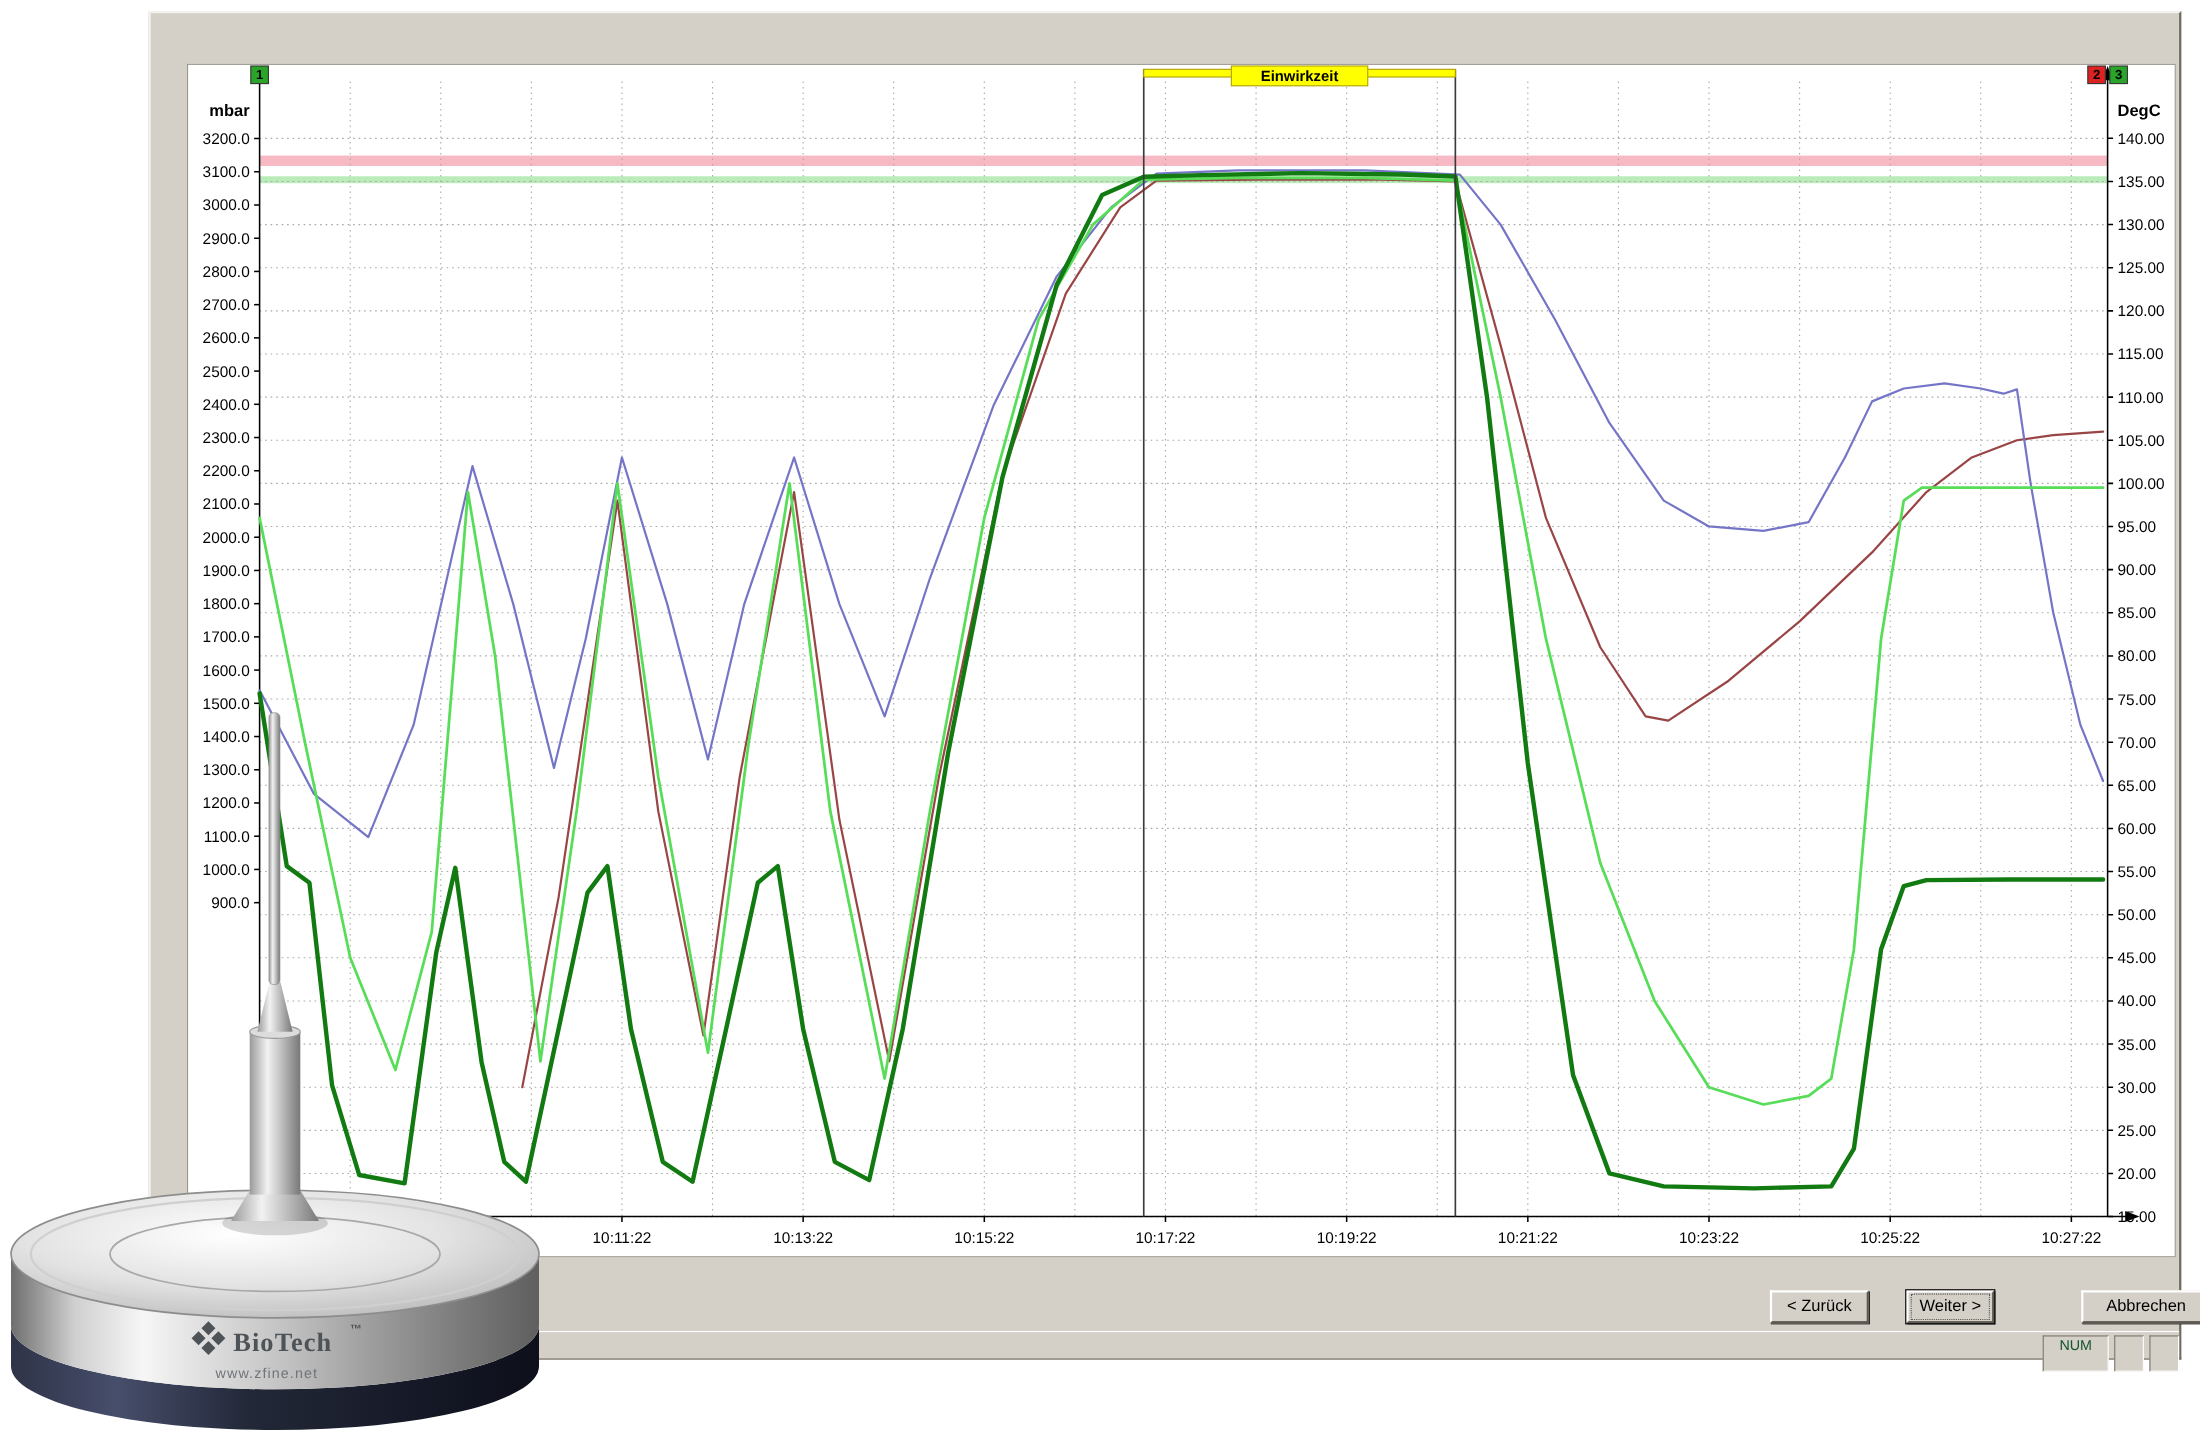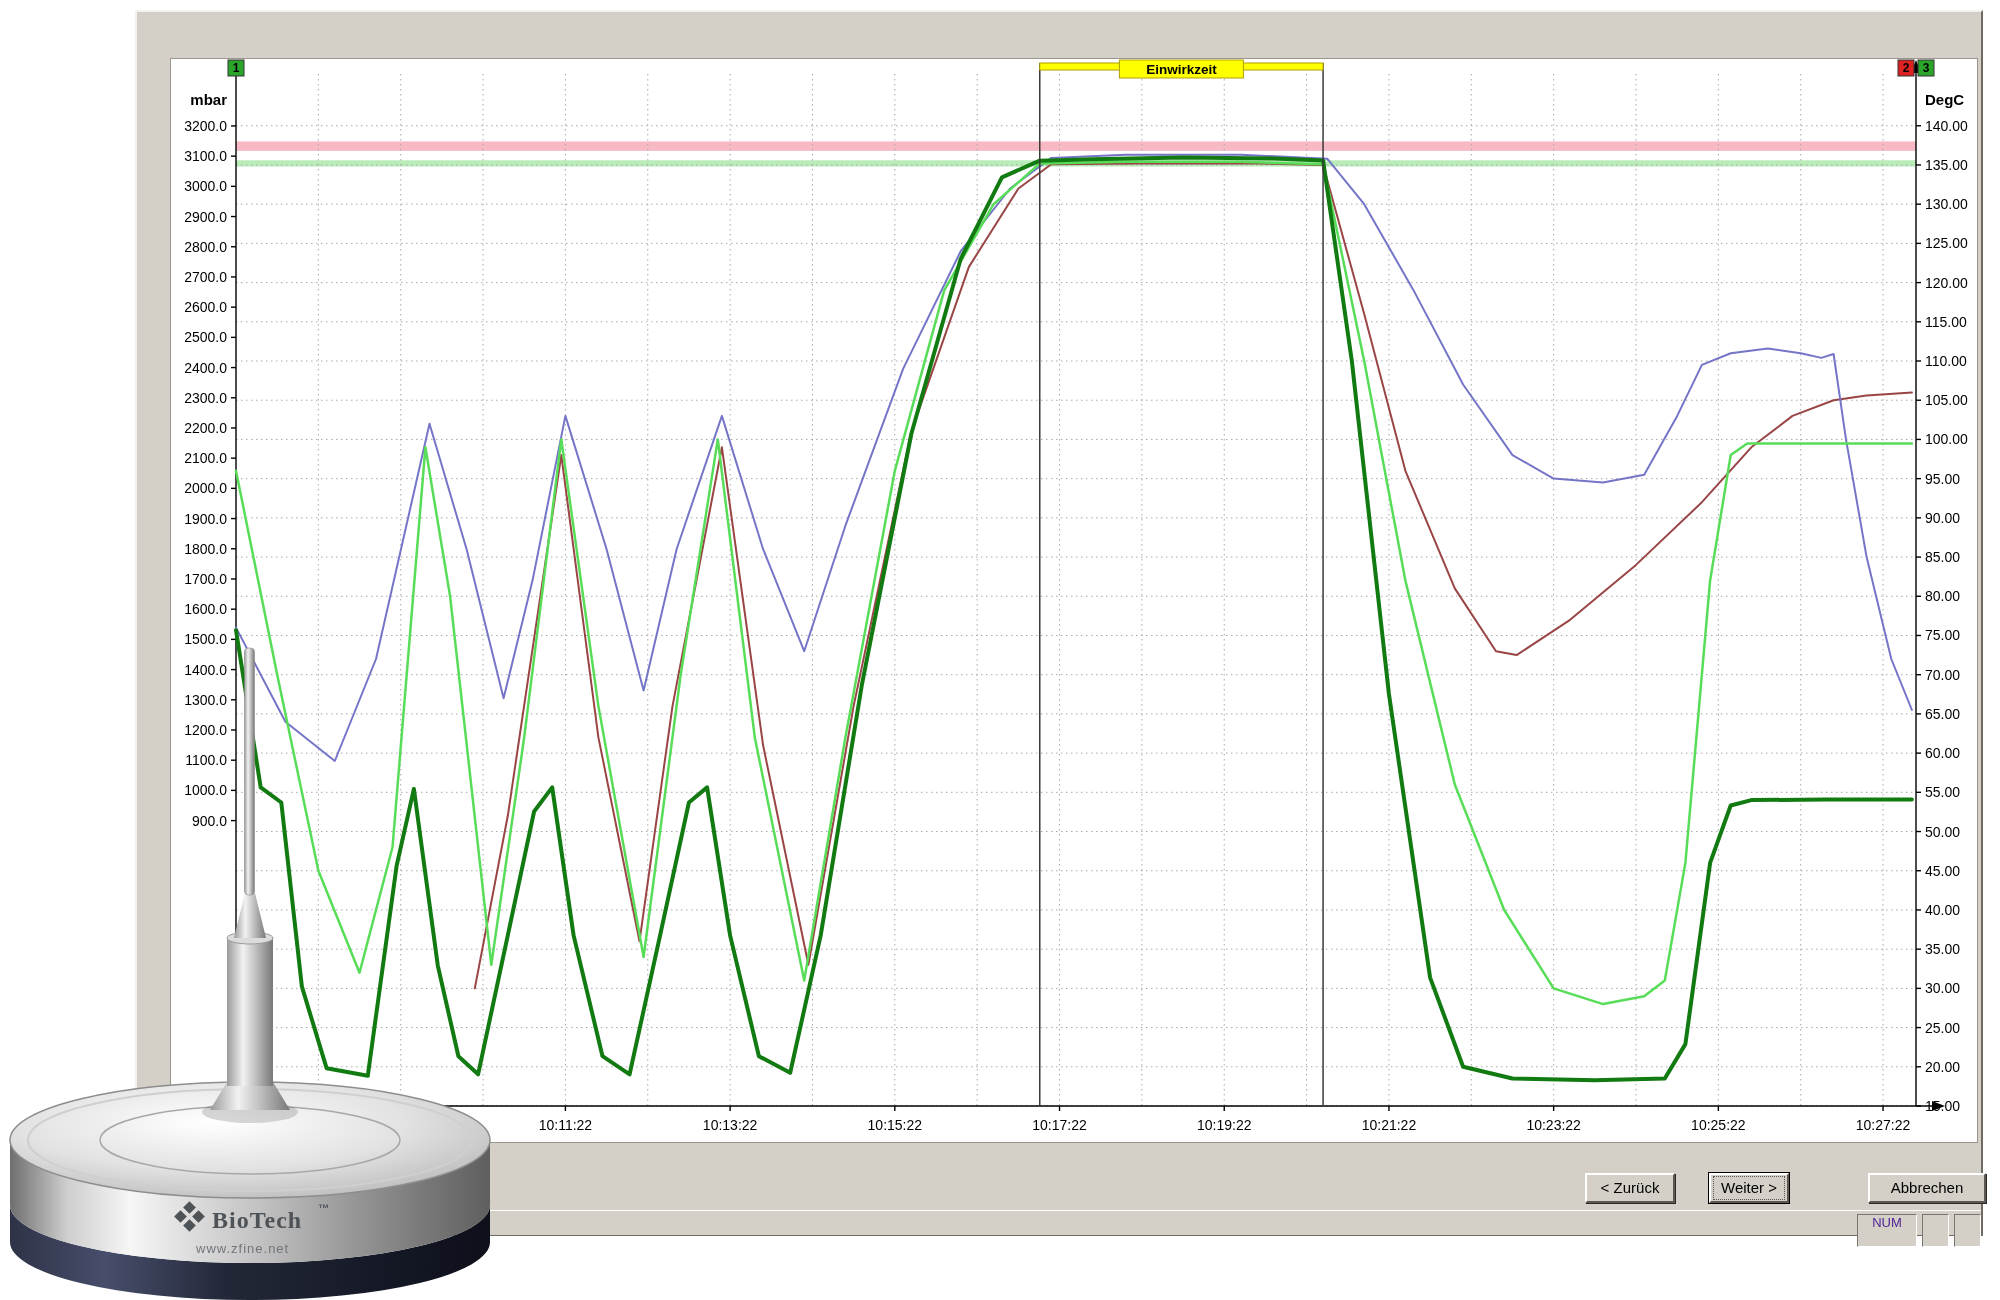--- a/index.html
+++ b/index.html
@@ -22,32 +22,32 @@
   .axis{stroke:#000;stroke-width:1.4;}
   .tick{font:14px "Liberation Sans",sans-serif;fill:#000;}
   .axis-title{font:bold 15px "Liberation Sans",sans-serif;fill:#000;}
   .ind{font:bold 12px "Liberation Sans",sans-serif;fill:#000;}
   .cursor-label{font:bold 13.5px "Liberation Sans",sans-serif;fill:#000;}
   .btn{
     position:absolute;height:30px;background:#d4d0c8;box-sizing:border-box;
     border-top:2px solid #ffffff;border-left:2px solid #ffffff;
     border-right:2px solid #5c5852;border-bottom:2px solid #5c5852;
     box-shadow:1px 1px 0 #2b2925;
-    font-size:15px;color:#000;text-align:center;line-height:26px;cursor:default;
+    font-size:15px;color:#000;text-align:center;line-height:26px;cursor:default;margin-left:24px;
   }
   .btn-focused{outline:1px solid #000;}
   .focus-inner{display:block;margin:1px 2px;border:1px dotted #555;line-height:22px;}
   .statusbar{
     position:absolute;left:139px;top:1210px;width:1842px;height:24px;
     background:#d4d0c8;border-top:1px solid #ffffff;
   }
   .sb-panel{
     position:absolute;top:1214px;height:33px;background:#d4d0c8;box-sizing:border-box;
     border:1px solid;border-color:#7a766e #ffffff #ffffff #7a766e;
-    font-size:13px;text-align:center;line-height:16px;color:#4c1d95;
+    font-size:13px;text-align:center;line-height:16px;color:#14532d;
   }
   .device{position:absolute;left:0;top:620px;width:520px;height:680px;}
   .brand-text{font:bold 24px "Liberation Serif",serif;fill:#4e5358;letter-spacing:1px;}
   .brand-tm{font:bold 11px "Liberation Sans",sans-serif;fill:#4e5358;}
   .brand-url{font:13px "Liberation Sans",sans-serif;fill:#70757c;letter-spacing:1px;}
 </style>
 </head>
 <body>
 
 <div class="window"></div>

